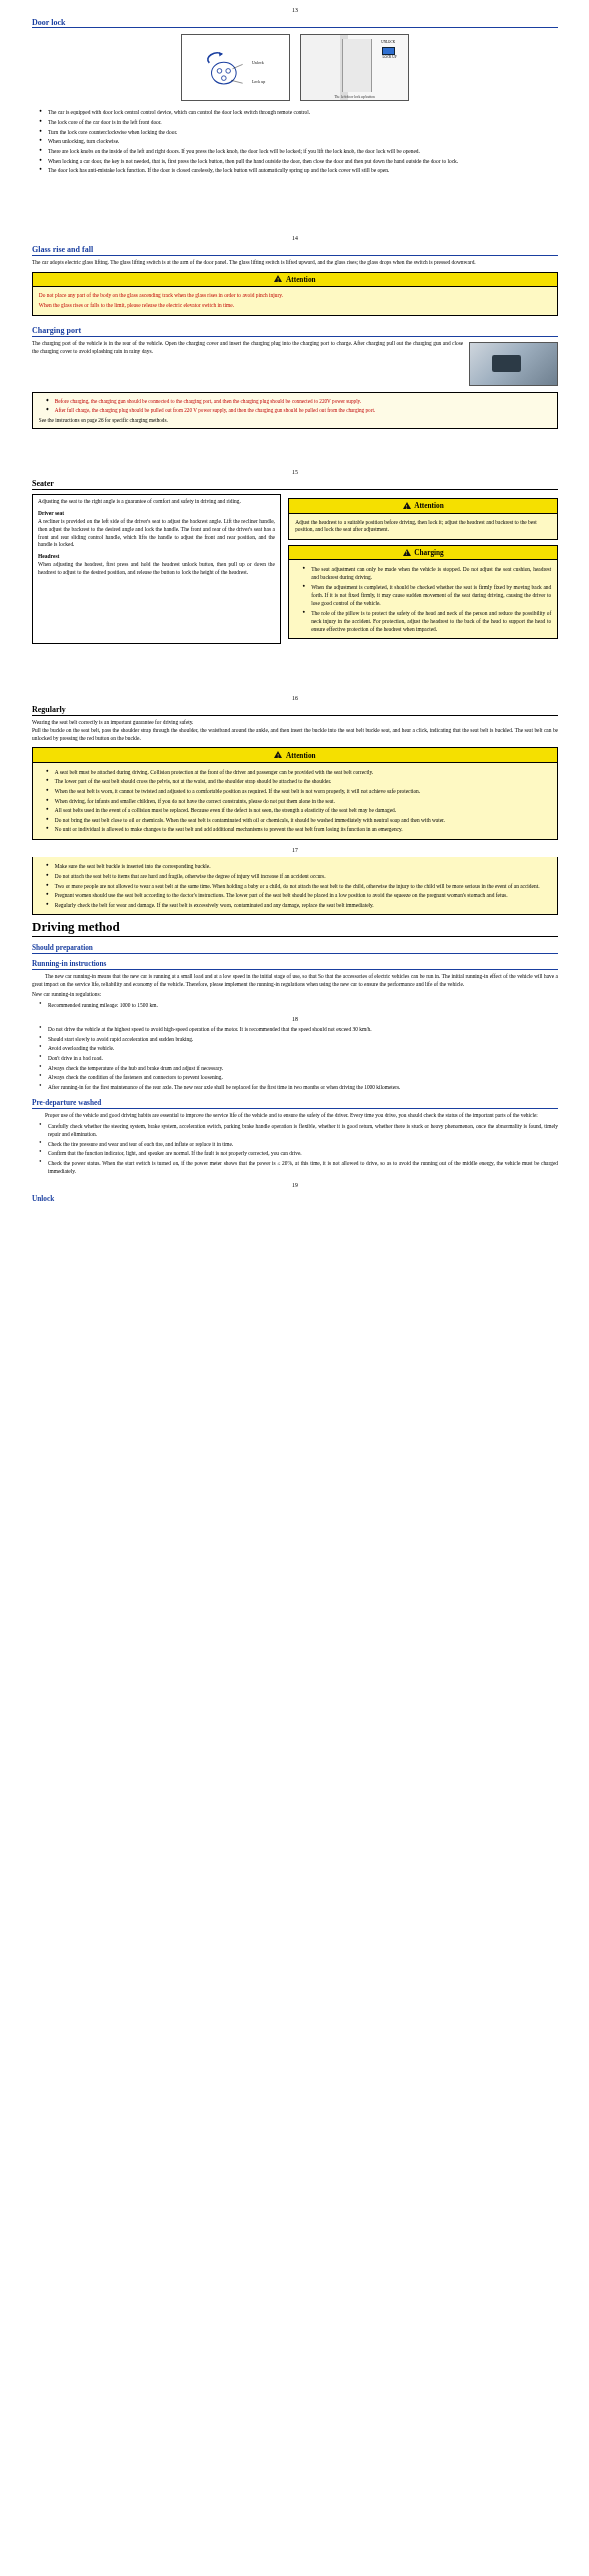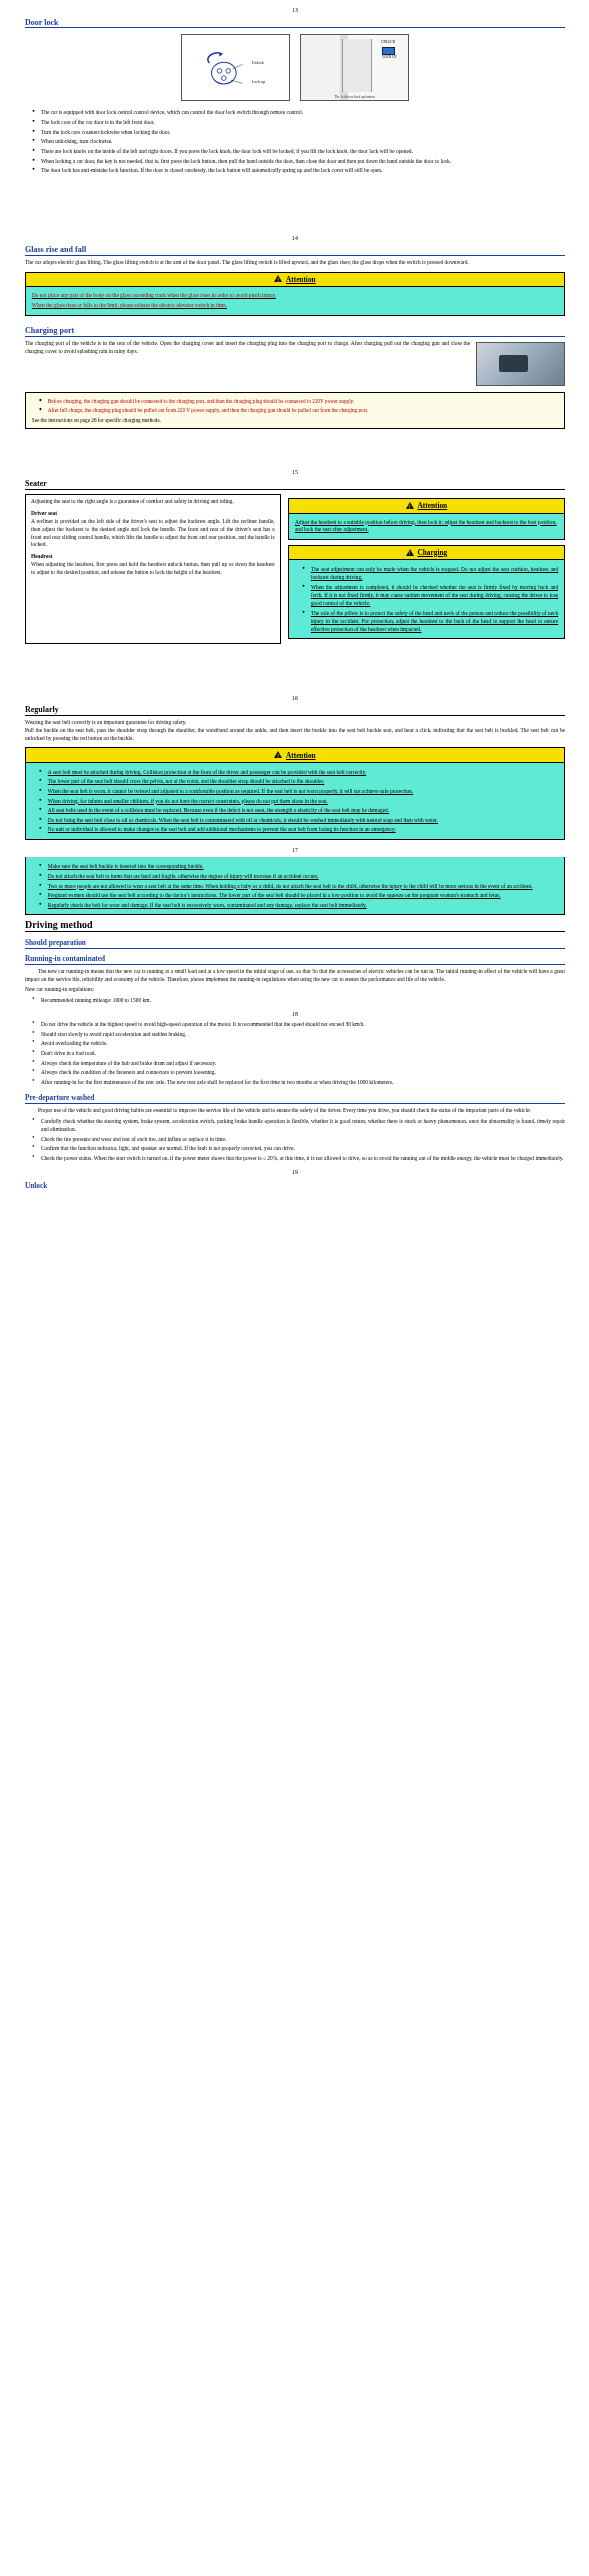--- a/index.html
+++ b/index.html
@@ -4,21 +4,21 @@
 <style>
   html,body{margin:0;padding:0;background:#ffffff;}
   body{
     font-family:"Liberation Serif", serif;
     color:#000;
     width:590px;
   }
   .page{
     width:590px;
     box-sizing:border-box;
-    padding:0 25px;
+    padding:0 32px;
     position:relative;
   }
   .pagenum{
     text-align:center;
     font-size:5.8px;
     margin:7.3px 0 2.9px 0;
     font-family:"Liberation Serif", serif;
   }
   h2.sect{
     font-size:8px;
@@ -101,22 +101,21 @@
   .lockbtn{
     position:absolute;right:13px;top:11.6px;width:11.6px;height:6.5px;background:#2f6fd0;border:0.7px solid #123;
   }
   .callout{
     position:absolute;font-size:3.3px;color:#000;
   }
   
   .attn{
     border:0.7px solid #000;
     margin:4.4px 0;
-    background:#5eead4;
-    text-decoration:underline;
+    background:#fef9c3;
   }
   .attn-head{
     background:#f5e000;
     border-bottom:0.7px solid #000;
     text-align:center;
     font-weight:bold;
     font-size:7.3px;
     padding:2.2px 0;
     position:relative;
   }
@@ -324,27 +323,27 @@
       <ul class="bl">
         <li>Make sure the seat belt buckle is inserted into the corresponding buckle.</li>
         <li>Do not attach the seat belt to items that are hard and fragile, otherwise the degree of injury will increase if an accident occurs.</li>
         <li>Two or more people are not allowed to wear a seat belt at the same time. When holding a baby or a child, do not attach the seat belt to the child, otherwise the injury to the child will be more serious in the event of an accident.</li>
         <li>Pregnant women should use the seat belt according to the doctor's instructions. The lower part of the seat belt should be placed in a low position to avoid the squeeze on the pregnant woman's stomach and fetus.</li>
         <li>Regularly check the belt for wear and damage. If the seat belt is excessively worn, contaminated and any damage, replace the seat belt immediately.</li>
       </ul>
     </div>
   </div>
 
-  <h2 class="sect black" style="font-size:10px">Driving method</h2>
+  <h2 class="sect black" style="font-size:13px">Driving method</h2>
   <hr class="sect-line black">
 
   <h3 class="h3">Should preparation</h3>
   <hr class="thin-line">
 
-  <h3 class="h3">Running-in contaminated</h3>
+  <h3 class="h3">Running-in instructions</h3>
   <hr class="thin-line">
 
   <p class="body indent">The new car running-in means that the new car is running at a small load and at a low speed in the initial stage of use, so that  So that the accessories of electric vehicles can be run in. The initial running-in effect of the vehicle will have a great impact on the service life, reliability and economy of the vehicle. Therefore, please implement the running-in regulations when using the new car to ensure the performance and life of the vehicle.</p>
   <p class="body">New car running-in regulations:</p>
   <ul class="bl dot">
     <li>Recommended running mileage: 1000 to 1500 km.</li>
   </ul>
 </div>
 
 <div class="page">

